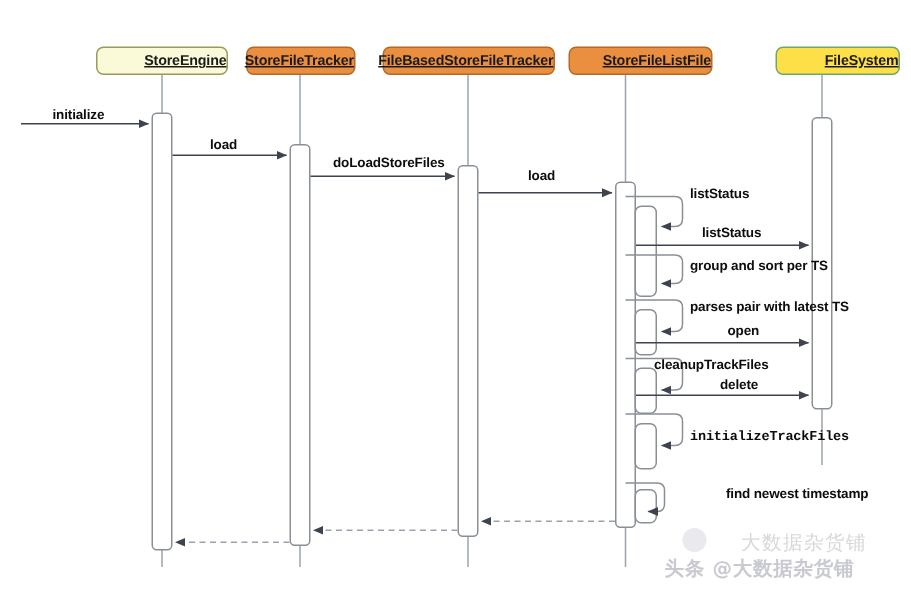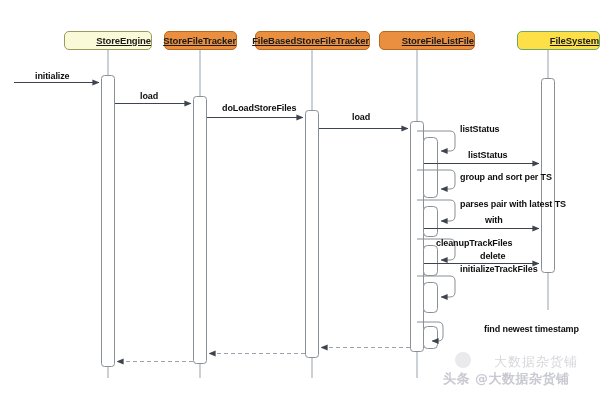--- a/index.html
+++ b/index.html
@@ -169,27 +169,27 @@
   <div class="msg-label" style="left:352px; top:113px;">load</div>
 
   <div class="msg-label" style="left:460px; top:125px;">listStatus</div>
 
   <div class="msg-label" style="left:468px; top:151px;">listStatus</div>
 
   <div class="msg-label" style="left:460px; top:173px;">group and sort per TS</div>
 
   <div class="msg-label" style="left:460px; top:200px;text-align:center;">parses pair with latest TS</div>
 
-  <div class="msg-label" style="left:485px; top:216px;">with</div>
+  <div class="msg-label" style="left:485px; top:216px;">open</div>
 
   <div class="msg-label" style="left:436px; top:239px;">cleanupTrackFiles</div>
 
   <div class="msg-label" style="left:480px; top:252px;text-align:right;">delete</div>
 
-  <div class="msg-label" style="left:460px; top:265px;">initializeTrackFiles</div>
+  <div class="msg-label" style="left:460px; top:287px;font-family:Liberation Mono, monospace;">initializeTrackFiles</div>
 
   <div class="msg-label" style="left:448px; top:325px;padding-left:36px;">find newest timestamp</div>
 
   <div class="wm-logo" style="left:455px; top:352px;"></div>
 
   <div class="watermark wm-top" style="left:478px; top:353px;margin-left:16px;">大数据杂货铺</div>
 
   <div class="watermark wm-bottom" style="left:443px; top:370px;">头条 @大数据杂货铺</div>
 
 </div>

